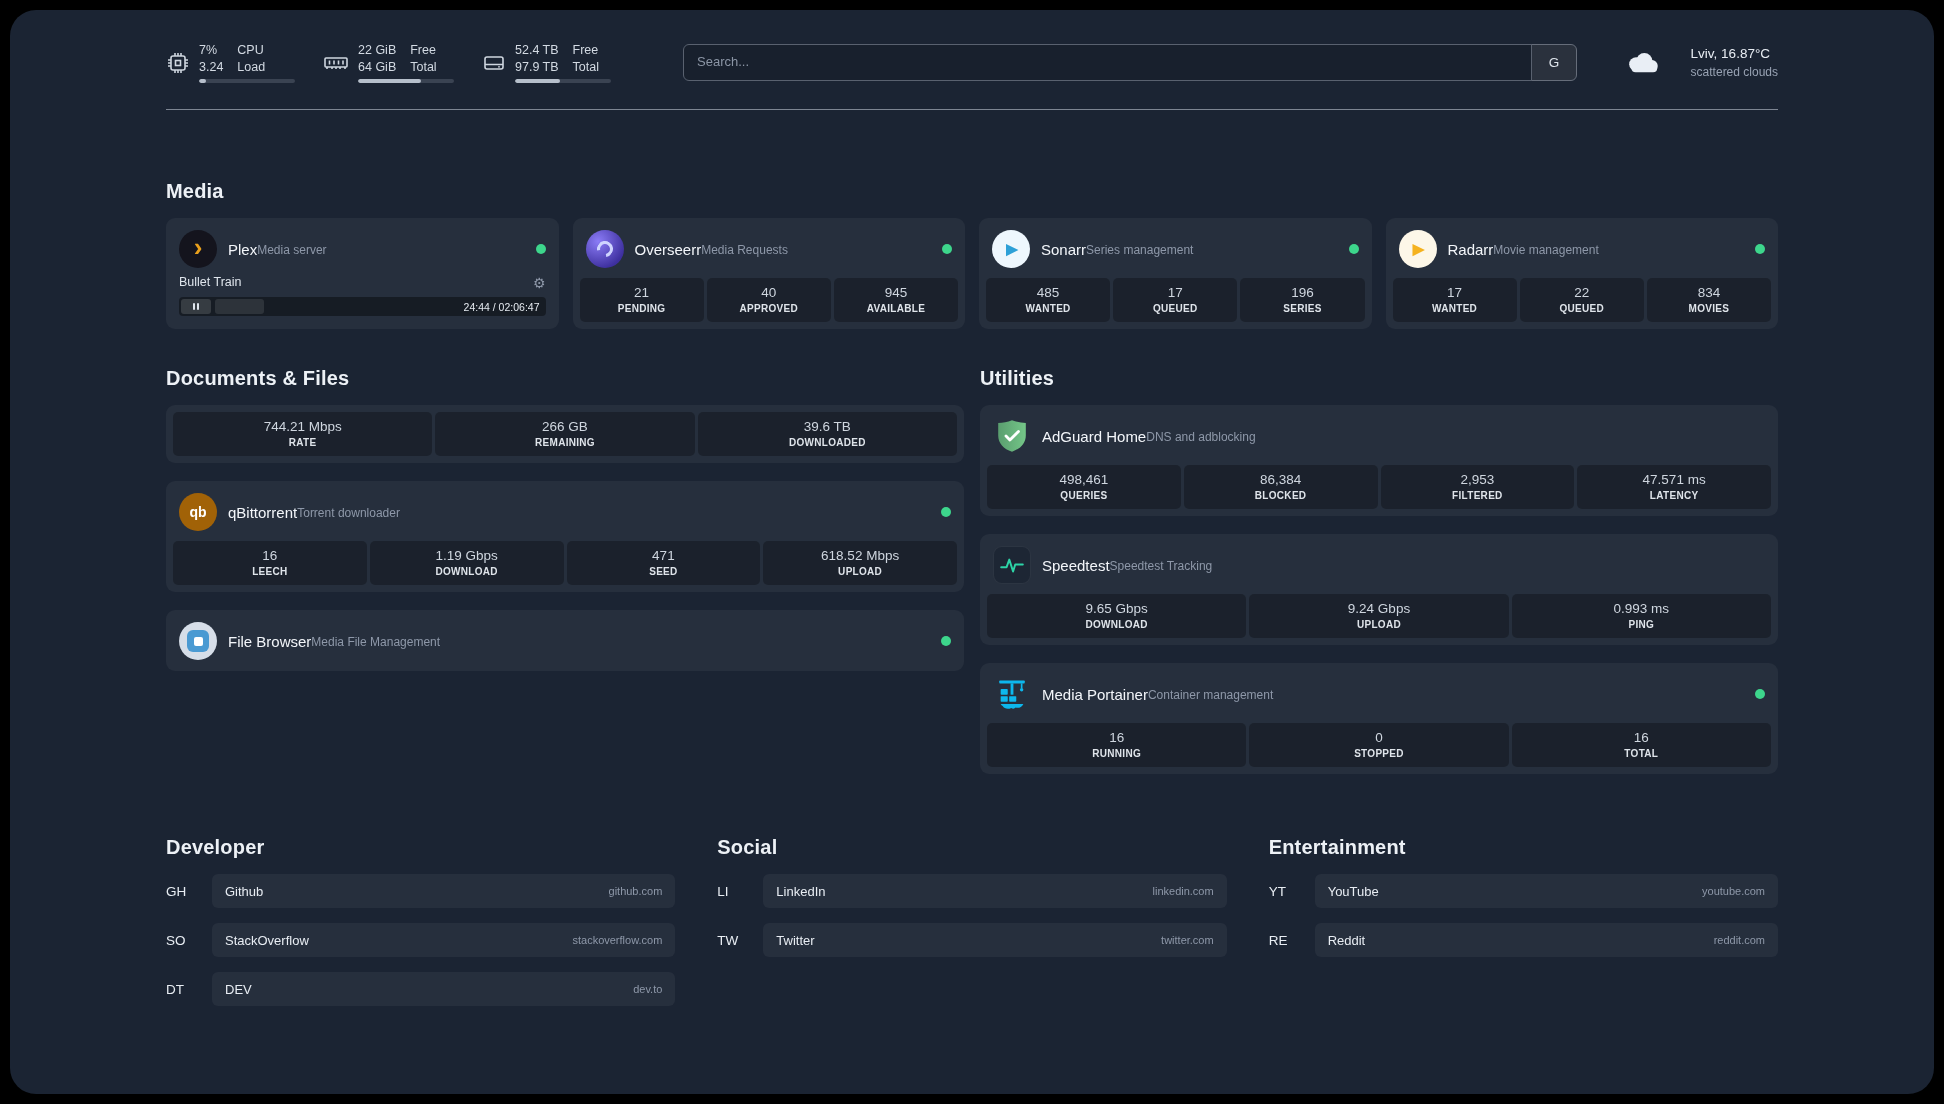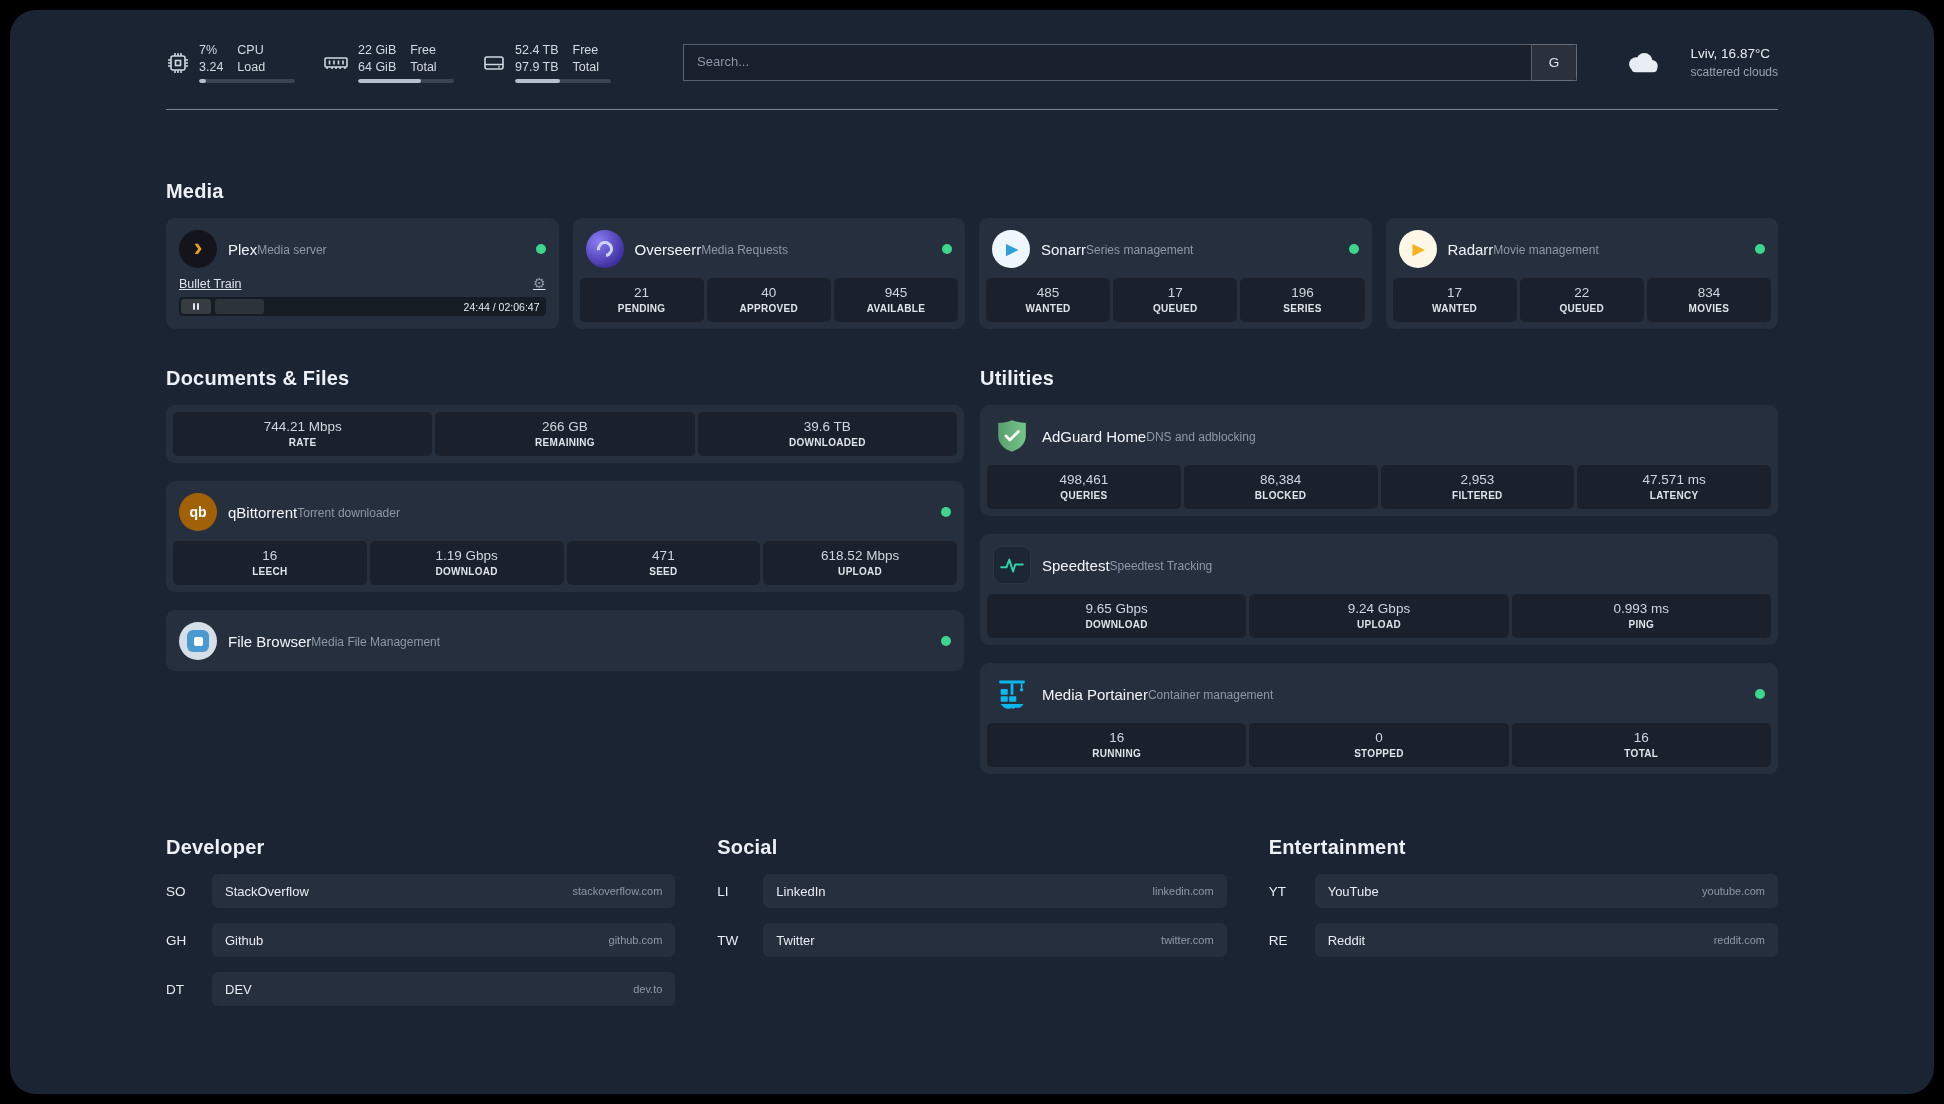--- a/index.html
+++ b/index.html
@@ -21,21 +21,21 @@
   .res-icon { color:#cfd6e0; display:flex; }
   .res-body { display:flex; flex-direction:column; min-width:96px; }
   .res-rows { display:flex; gap:14px; font-size:12.5px; color:#d3dae3; }
   .res-col { display:flex; flex-direction:column; line-height:1.32; }
   .res-bar { margin-top:4px; height:4px; background:#3a4352; border-radius:2px; overflow:hidden; }
   .res-fill { height:100%; background:#b6bfcb; border-radius:2px; }
 
   .search { flex:1; margin:0 44px; position:relative; }
   .search input {
     width:100%; height:37px; background:rgba(0,0,0,0.10);
-    border:1px solid #59616f; border-radius:0; color:#e5e7eb;
+    border:1px solid #59616f; border-radius:6px; color:#e5e7eb;
     padding:0 58px 3px 13px; font-size:13px; outline:none;
     font-family:"Liberation Sans", sans-serif;
   }
   .search input::placeholder { color:#8b95a5; }
   .search-btn {
     position:absolute; right:0; top:0; bottom:0; width:46px;
     display:flex; align-items:center; justify-content:center;
     background:rgba(255,255,255,0.08); border-left:1px solid #59616f;
     border-radius:0 6px 6px 0; color:#dfe5ec; font-size:13.5px; cursor:pointer;
   }
@@ -83,21 +83,21 @@
   .icon-qb { background:#a16207; color:#fff; font-size:14px; font-weight:700; }
   .icon-filebrowser { background:#d6dee8; }
   .fb-sq { width:22px; height:22px; background:#4a9ad2; border-radius:6px; display:flex; align-items:center; justify-content:center; }
   .fb-dot { width:9px; height:9px; background:#fff; border-radius:2px; }
   .icon-square { border-radius:9px; }
   .icon-speedtest { background:#1d2634; border:1px solid rgba(255,255,255,0.07); }
   .icon-shield, .icon-crane { background:transparent; }
 
   
   .player { padding:0 9px 9px; }
-  .player-top { display:flex; align-items:flex-end; justify-content:space-between; font-size:12.5px; color:#dfe5ec;text-decoration:underline; }
+  .player-top { display:flex; align-items:flex-start; justify-content:space-between; font-size:12.5px; color:#dfe5ec; }
   .gear { color:#8e98a9; font-size:14px; cursor:pointer; }
   .player-bar {
     margin-top:6px; display:flex; align-items:center;
     background:rgba(0,0,0,0.40); border-radius:4px; height:19px; padding:2px;
   }
   .pause { width:30px; height:15px; background:rgba(255,255,255,0.14); border-radius:3px;
     display:flex; align-items:center; justify-content:center; gap:2px; flex:none; }
   .pause i { width:2px; height:7px; background:#dfe5ec; border-radius:1px; display:block; }
   .ptrack { flex:1; height:100%; position:relative; margin:0 6px 0 4px; }
   .pfill { position:absolute; left:0; top:0; bottom:0; background:rgba(255,255,255,0.10); border-radius:3px; }
@@ -522,34 +522,34 @@
 
       </div>
     </div>
   </div>
 
   <div class="bm-grid">
 
     <div>
       <h2 class="section-title">Developer</h2>
       <div class="bm-row">
+        <span class="bm-abbr">GH</span>
+        <span class="bm-pill">
+          <span class="bm-name">Github</span>
+          <span class="bm-domain">github.com</span>
+        </span>
+      </div>
+      <div class="bm-row">
         <span class="bm-abbr">SO</span>
         <span class="bm-pill">
           <span class="bm-name">StackOverflow</span>
           <span class="bm-domain">stackoverflow.com</span>
         </span>
       </div>
       <div class="bm-row">
-        <span class="bm-abbr">GH</span>
-        <span class="bm-pill">
-          <span class="bm-name">Github</span>
-          <span class="bm-domain">github.com</span>
-        </span>
-      </div>
-      <div class="bm-row">
         <span class="bm-abbr">DT</span>
         <span class="bm-pill">
           <span class="bm-name">DEV</span>
           <span class="bm-domain">dev.to</span>
         </span>
       </div>
     </div>
 
     <div>
       <h2 class="section-title">Social</h2>

